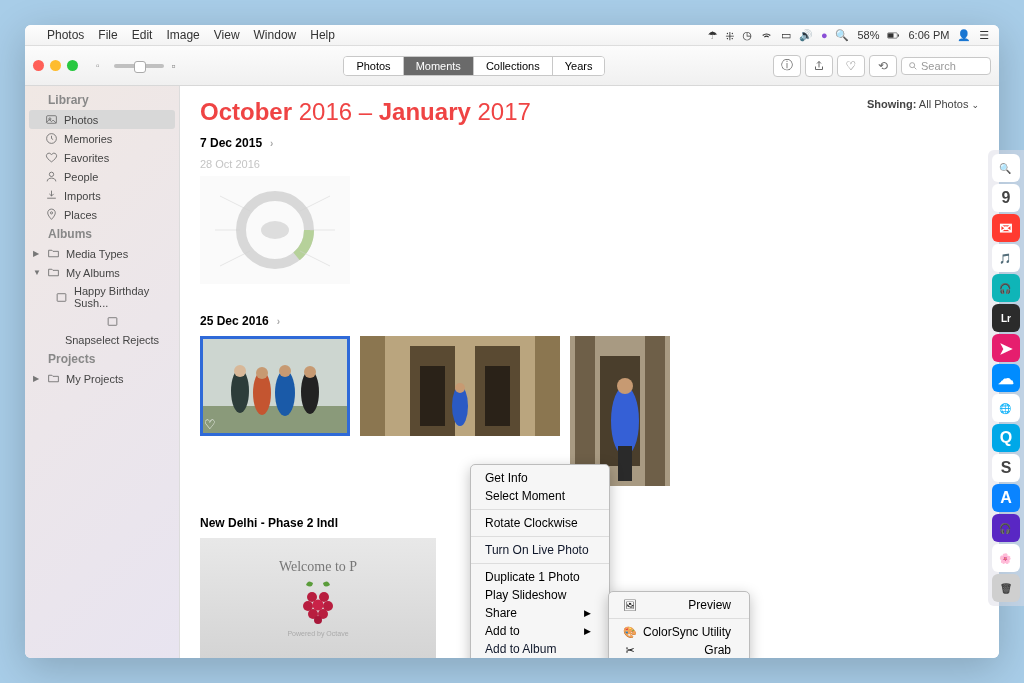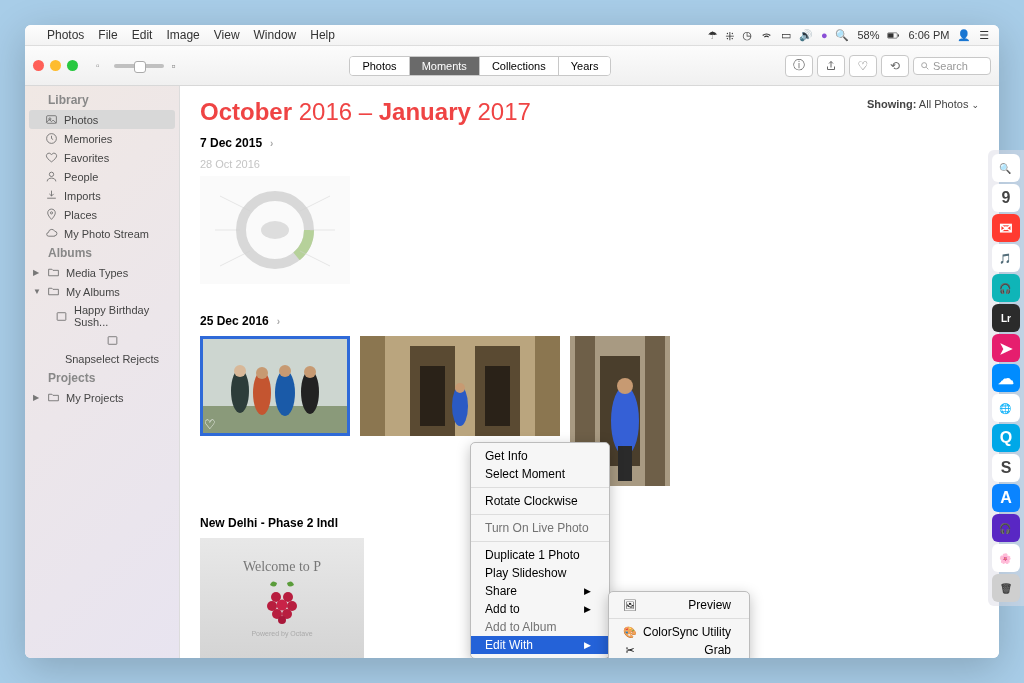--- a/index.html
+++ b/index.html
@@ -19,21 +19,21 @@
 .traffic span { width: 11px; height: 11px; border-radius: 50%; display: inline-block; }
 .traffic .r { background: #ff5f57; } .traffic .y { background: #febc2e; } .traffic .g { background: #28c840; }
 .zoom-slider { width: 50px; height: 4px; background: #c0c0c0; border-radius: 2px; position: relative; margin-left: 6px; }
 .zoom-slider::after { content:''; position:absolute; top:-3px; left: 40%; width:10px; height:10px; background:#fff; border:1px solid #aaa; border-radius:3px; }
 .seg-control { display: flex; margin: 0 auto; border: 1px solid #c8c8c8; border-radius: 4px; overflow: hidden; font-size: 11px; }
 .seg-control div { padding: 3px 12px; background: #fff; border-right: 1px solid #c8c8c8; cursor: default; }
 .seg-control div:last-child { border-right: none; }
 .seg-control .active { background: #6a6a6a; color: #fff; }
 .toolbar-right { display: flex; gap: 4px; align-items: center; }
 .tb-btn { width: 28px; height: 22px; border: 1px solid #c8c8c8; border-radius: 4px; background: #fff; display: flex; align-items: center; justify-content: center; font-size: 12px; color: #666; }
-.search-box { display: flex; align-items: center; border: 1px solid #c8c8c8; border-radius: 4px; background: #fff; padding: 2px 6px; font-size: 11px; color: #999; width: 78px; }
+.search-box { display: flex; align-items: center; border: 1px solid #c8c8c8; border-radius: 4px; background: #fff; padding: 2px 6px; font-size: 11px; color: #999; width: 90px; }
 .search-box svg { width: 10px; height: 10px; margin-right: 3px; }
 
 .app-body { flex: 1; display: flex; overflow: hidden; }
 
 .sidebar { width: 155px; background: linear-gradient(135deg, #f0e8e4, #e8e4f0); border-right: 1px solid #dcdcdc; font-size: 11px; padding-top: 4px; overflow-y: auto; }
 .sb-section { padding: 3px 23px; color: #888; font-weight: 600; font-size: 12px; }
 .sb-item { padding: 3px 10px 3px 20px; display: flex; align-items: center; gap: 6px; color: #444; cursor: default; }
 .sb-item.active { background: #d8d8d8; border-radius: 3px; margin: 0 4px; padding-left: 16px; }
 .sb-item svg { width: 13px; height: 13px; fill: none; stroke: #666; stroke-width: 1.5; flex-shrink: 0; }
 .sb-disclosure { display: inline-block; width: 8px; font-size: 8px; color: #777; }
@@ -48,21 +48,21 @@
 
 .thumb-row { display: flex; gap: 10px; flex-wrap: wrap; }
 .thumb { background: #e8e8e8; position: relative; overflow: hidden; }
 .thumb.selected { outline: 3px solid #2f6ad8; outline-offset: -3px; }
 .thumb .heart { position: absolute; bottom: 4px; left: 4px; color: #fff; font-size: 13px; }
 
 .photo-scene { width: 100%; height: 100%; }
 
 .ctxmenu { position: absolute; background: #f6f6f6; border: 1px solid #bcbcbc; border-radius: 5px; box-shadow: 0 4px 14px rgba(0,0,0,0.25); font-size: 12px; padding: 4px 0; min-width: 140px; z-index: 100; }
 .ctxmenu .mi { padding: 2px 18px 2px 14px; cursor: default; display: flex; justify-content: space-between; align-items: center; }
-.ctxmenu .mi.disabled { color: #737373; }
+.ctxmenu .mi.disabled { color: #0f172a; }
 .ctxmenu .mi.hl { background: #2462d8; color: #fff; }
 .ctxmenu hr { border: none; border-top: 1px solid #ddd; margin: 4px 0; }
 .ctxmenu .arrow { font-size: 9px; }
 .submenu-icon { width: 14px; height: 14px; display: inline-flex; align-items: center; justify-content: center; margin-right: 6px; font-size: 11px; }
 
 .dock { position: absolute; right: 0; top: 150px; display: flex; flex-direction: column; gap: 2px; padding: 4px; background: rgba(220,220,230,0.5); border-radius: 6px 0 0 6px; }
 .dock-item { width: 28px; height: 28px; border-radius: 6px; display: flex; align-items: center; justify-content: center; font-size: 16px; color: #fff; }
 </style>
 </head>
 <body>
@@ -178,26 +178,20 @@
           </svg>
           <span>Imports</span>
         </div>
         <div class="sb-item">
           <svg viewBox="0 0 24 24">
             <path d="M12 2C8 2 5 5 5 9c0 5 7 12 7 12s7-7 7-12c0-4-3-7-7-7z"></path>
             <circle cx="12" cy="9" r="2"></circle>
           </svg>
           <span>Places</span>
         </div>
-        <div class="sb-item">
-          <svg viewBox="0 0 24 24">
-            <path d="M18 16a4 4 0 0 0 0-8 6 6 0 0 0-11.5 2A3.5 3.5 0 0 0 7 17h11z"></path>
-          </svg>
-          <span>My Photo Stream</span>
-        </div>
         <div class="sb-section">Albums</div>
         <div class="sb-item" style="padding-left: 8px;">
           <span class="sb-disclosure">▶</span>
           <svg viewBox="0 0 24 24">
             <path d="M3 6h6l2 2h10v10H3z"></path>
           </svg>
           <span>Media Types</span>
         </div>
         <div class="sb-item" style="padding-left: 8px;">
           <span class="sb-disclosure">▼</span>
@@ -302,38 +296,38 @@
             <circle cx="55" cy="50" r="8" fill="#c79a72"></circle>
             <rect x="48" y="110" width="14" height="35" fill="#2a2a2a"></rect>
           </svg>
         </div>
       </div>
 
       <div class="moment-header" style="margin-top:30px">
         <span>New Delhi - Phase 2 Indl</span>
       </div>
       <div class="thumb-row">
-        <div class="thumb" style="width:164px;height:120px;background:linear-gradient(#e8e8e8,#d4d4d4);display:flex;flex-direction:column;align-items:center;justify-content:center">
+        <div class="thumb" style="width:236px;height:120px;background:linear-gradient(#e8e8e8,#d4d4d4);display:flex;flex-direction:column;align-items:center;justify-content:center">
           <div style="font-size:14px;color:#777;font-family:Georgia,serif">Welcome to P</div>
           <svg width="40" height="45" viewBox="0 0 40 45" style="margin-top:4px">
             <path d="M15 4 Q10 0 8 6 Q14 10 15 4 M25 4 Q30 0 32 6 Q26 10 25 4" fill="#5a9c3a"></path>
             <circle cx="14" cy="18" r="5" fill="#b81e3f"></circle>
               <circle cx="26" cy="18" r="5" fill="#b81e3f"></circle>
             <circle cx="10" cy="27" r="5" fill="#b81e3f"></circle>
               <circle cx="20" cy="26" r="5.5" fill="#c92348"></circle>
               <circle cx="30" cy="27" r="5" fill="#b81e3f"></circle>
             <circle cx="15" cy="35" r="5" fill="#b81e3f"></circle>
               <circle cx="25" cy="35" r="5" fill="#b81e3f"></circle>
             <circle cx="20" cy="41" r="4" fill="#a8183a"></circle>
           </svg>
           <div style="font-size:7px;color:#aaa;margin-top:6px">Powered by Octave</div>
         </div>
       </div>
 
-      <div class="ctxmenu" id="ctxmenu" style="left:290px;top:356px">
+      <div class="ctxmenu" id="ctxmenu" style="left:290px;top:378px">
           <div class="mi">
             <span>Get Info</span>
           </div>
           <div class="mi">
             <span>Select Moment</span>
           </div>
           <hr>
           <div class="mi">
             <span>Rotate Clockwise</span>
           </div>

